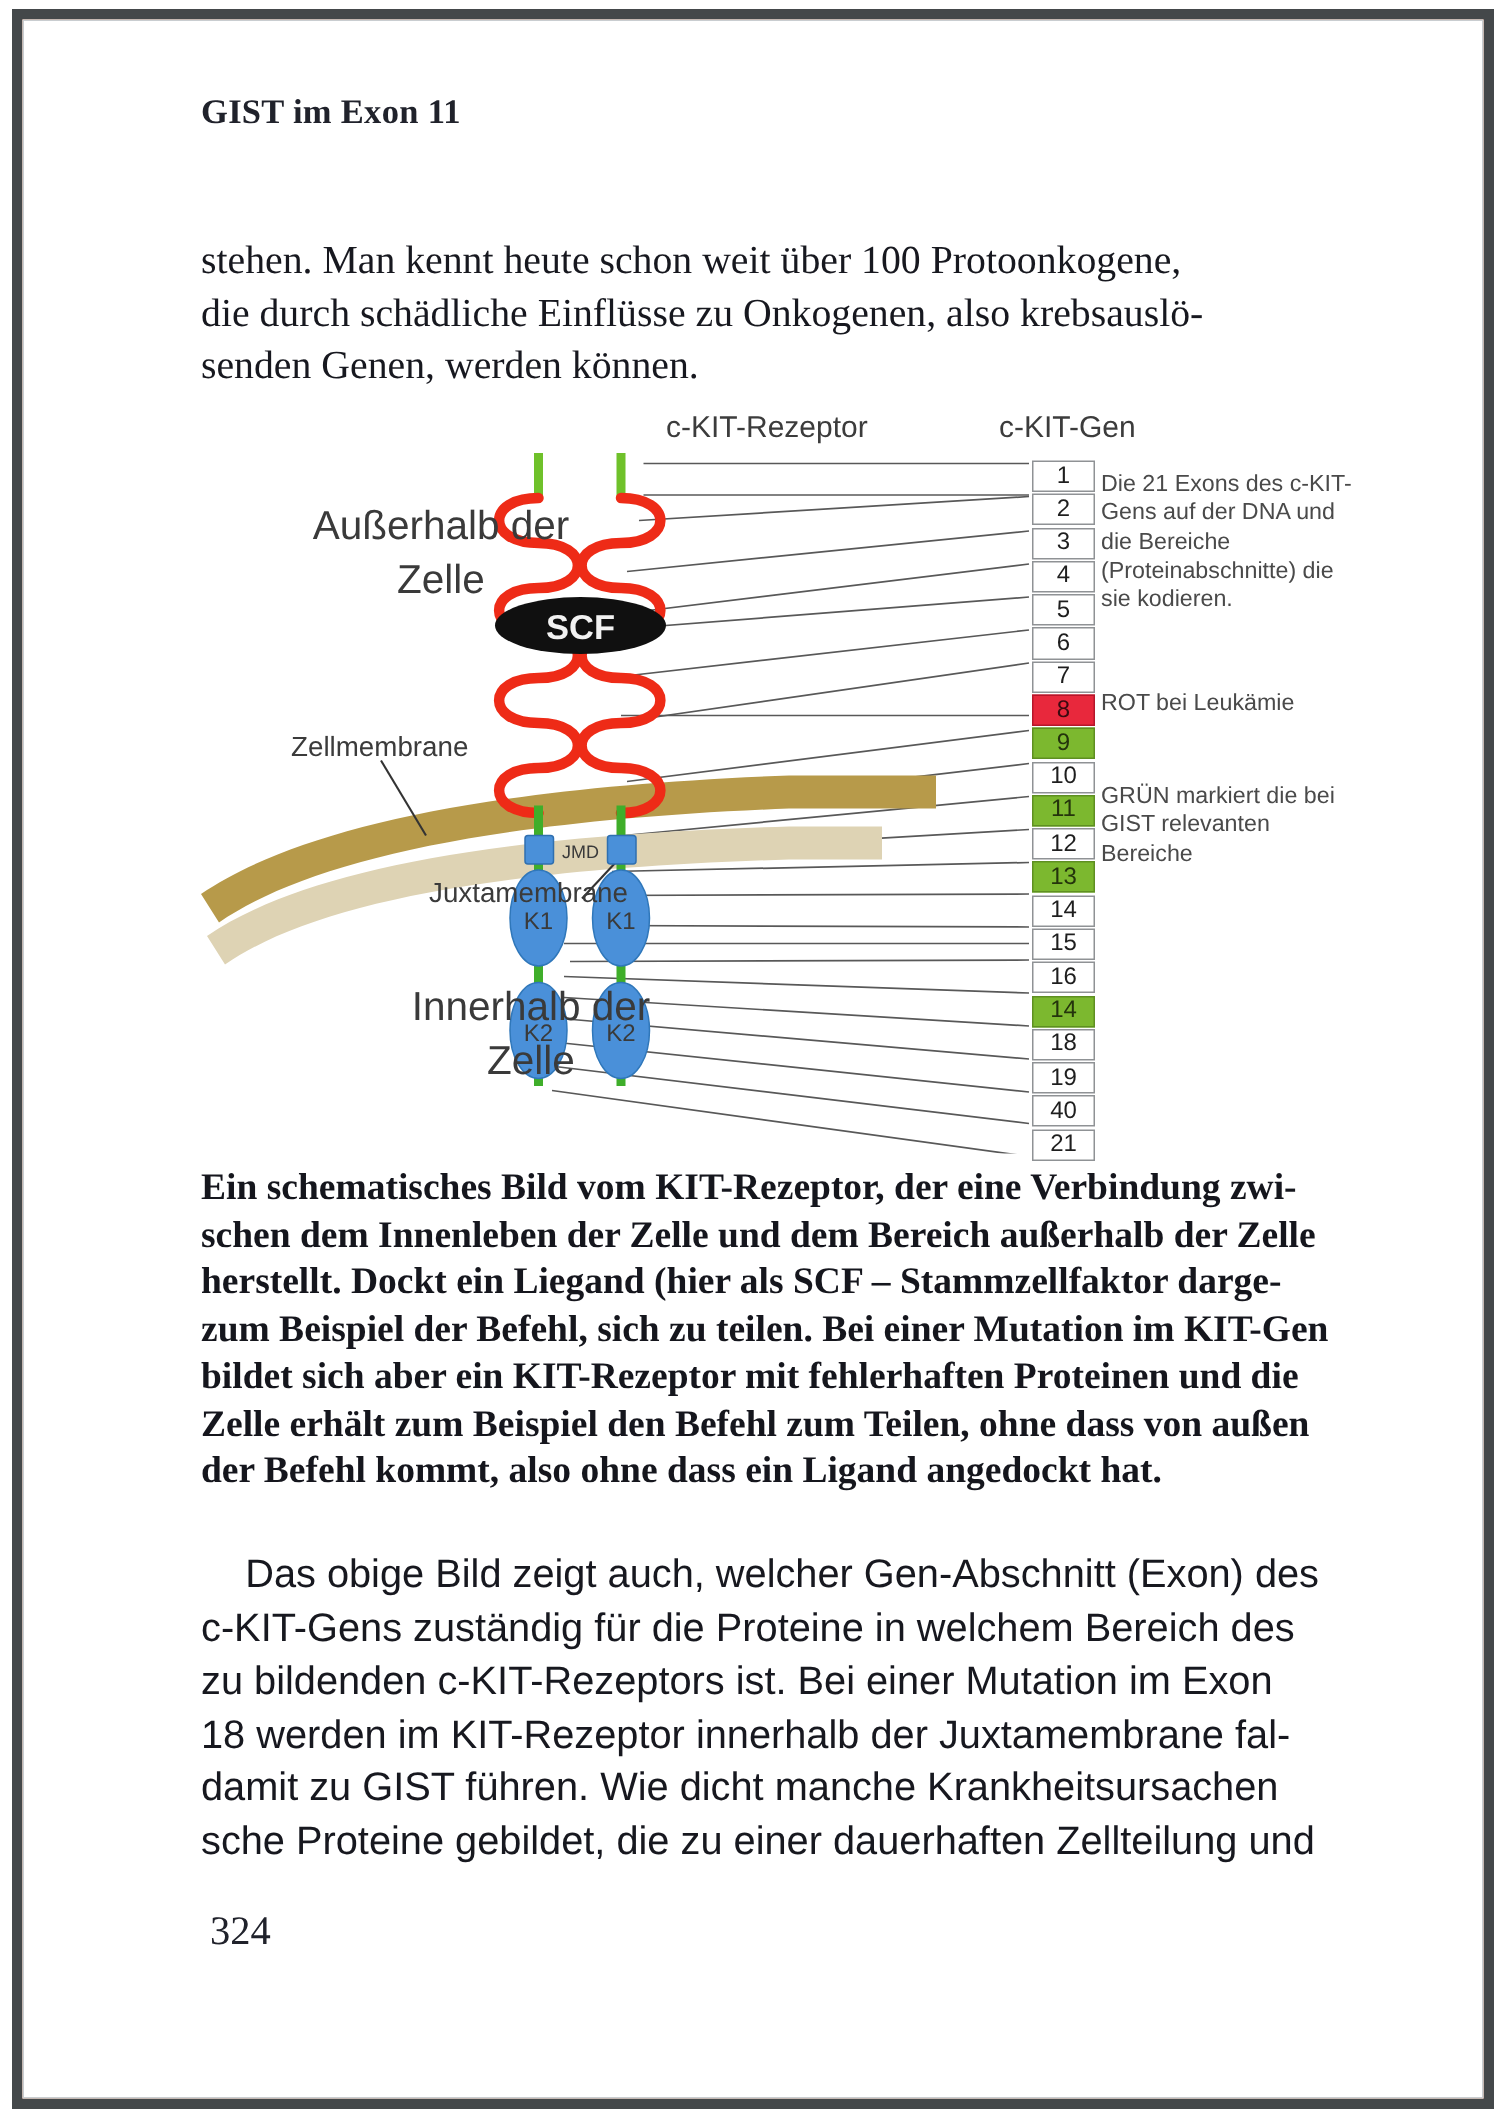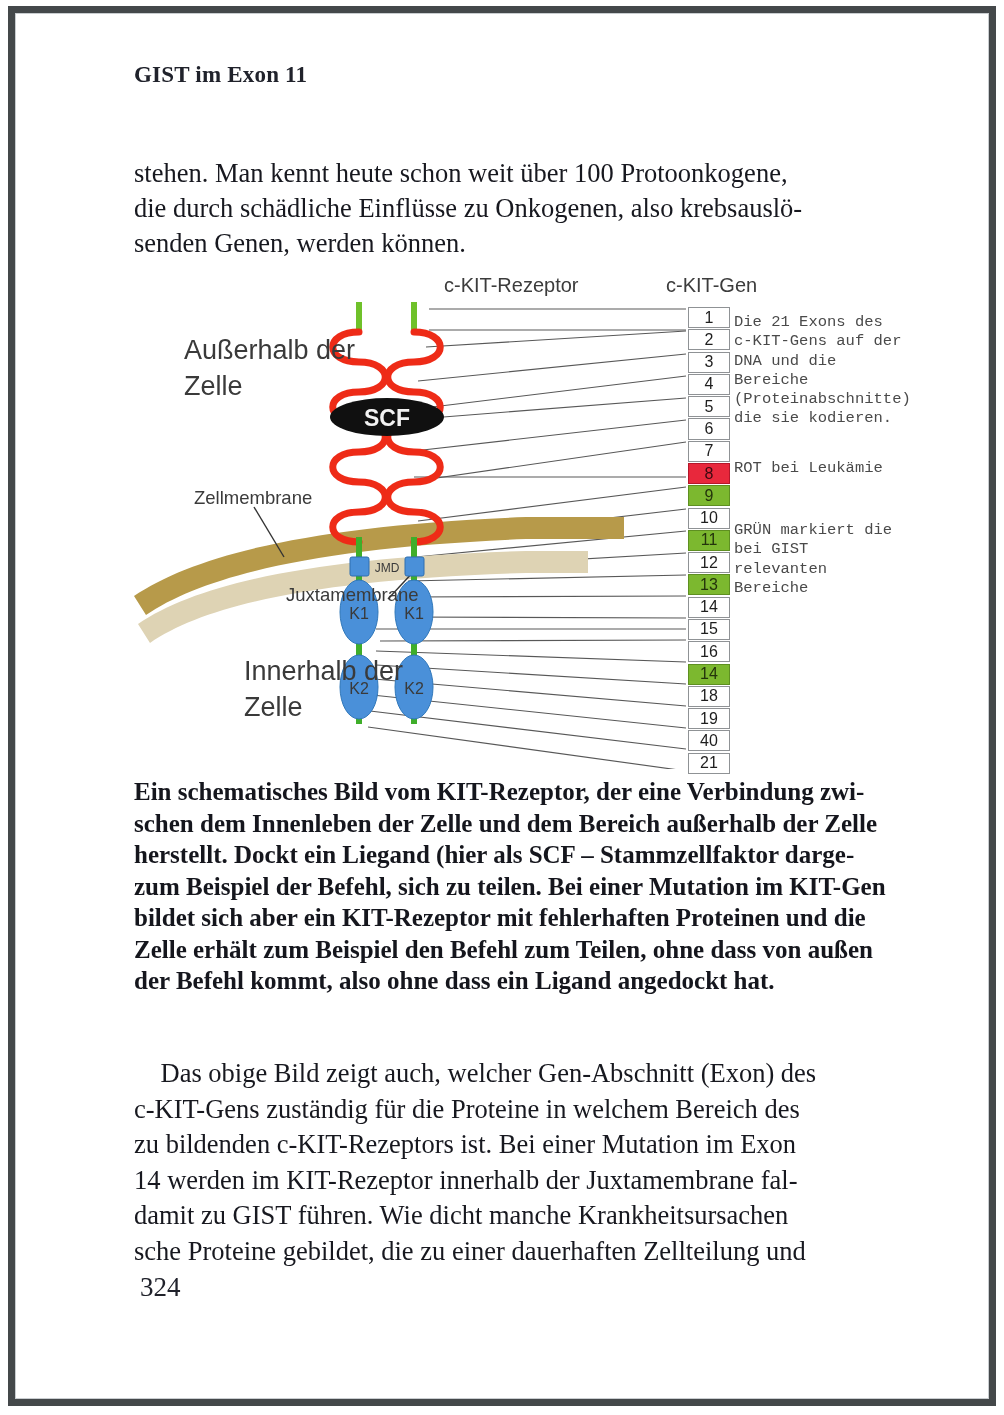--- a/index.html
+++ b/index.html
@@ -63,24 +63,23 @@
     font-size: 25px;
     line-height: 31.5px;
   }
   #caption div { white-space: nowrap; }
 
   #para-last {
     position: absolute;
     left: 118px; top: 1018px;
     width: 768px;
     color: #17181f;
-    font-family: Liberation Serif, serif;
+    font-family: Liberation Sans, sans-serif;
     font-size: 26.5px;
     line-height: 35.5px;
-    margin-top: 24px;
   }
   #para-last div { white-space: nowrap; }
 
   #page-number {
     position: absolute;
     left: 124px; top: 1258px;
     font-family: "Liberation Serif", serif;
     font-size: 27px;
     color: #20222b;
   }
@@ -90,20 +89,21 @@
     position: absolute;
     left: 110px; top: 255px;
     width: 770px; height: 500px;
   }
   #figure svg { display:block; }
 
   .fig-label {
     position: absolute;
     font-family: "Liberation Sans", sans-serif;
     color: #3b3b3b;
+    text-align: center;
   }
   #label-receptor { left: 318px; top: 5px;  font-size: 20px; color:#3c3c3c; }
   #label-gen      { left: 540px; top: 5px;  font-size: 20px; color:#3c3c3c; }
 
   #label-outside {
     left: 58px; top: 63px;
     font-size: 27px; line-height: 36px; color: #3a3a3a;
     width: 220px;
   }
   #label-inside {
@@ -139,21 +139,21 @@
     font-size: 16px;
     color: #1e1e1e;
     line-height: 1;
   }
   .exon-box.red   { background: #e8283c; border-color:#b5162a; color:#3a0a10; }
   .exon-box.green { background: #7cb82f; border-color:#5e8f21; color:#24340c; }
 
   
   .annot {
     position: absolute;
-    font-family: Liberation Mono, monospace;
+    font-family: Liberation Sans, sans-serif;
     font-size: 15.5px;
     line-height: 19.3px;
     color: #4a4a4a;
   }
   #annot-1 { left: 608px; top: 44px;  width: 170px; }
   #annot-2 { left: 608px; top: 190px; width: 170px; }
   #annot-3 { left: 608px; top: 252px; width: 170px; }
 
   .domain-text {
     font-family: "Liberation Sans", sans-serif;
@@ -338,21 +338,21 @@
     <div>zum Beispiel der Befehl, sich zu teilen. Bei einer Mutation im KIT-Gen</div>
     <div>bildet sich aber ein KIT-Rezeptor mit fehlerhaften Proteinen und die</div>
     <div>Zelle erhält zum Beispiel den Befehl zum Teilen, ohne dass von außen</div>
     <div>der Befehl kommt, also ohne dass ein Ligand angedockt hat.</div>
   </div>
 
   <div id="para-last">
     <div>&nbsp;&nbsp;&nbsp;&nbsp;Das obige Bild zeigt auch, welcher Gen-Abschnitt (Exon) des</div>
     <div>c-KIT-Gens zuständig für die Proteine in welchem Bereich des</div>
     <div>zu bildenden c-KIT-Rezeptors ist. Bei einer Mutation im Exon</div>
-    <div>14 werden im KIT-Rezeptor innerhalb der Juxtamembrane fal-</div>
+    <div>18 werden im KIT-Rezeptor innerhalb der Juxtamembrane fal-</div>
     <div>damit zu GIST führen. Wie dicht manche Krankheitsursachen</div>
     <div>sche Proteine gebildet, die zu einer dauerhaften Zellteilung und</div>
   </div>
 
   <div id="page-number">324</div>
 
 </div>
 </div>
 
 </body></html>

